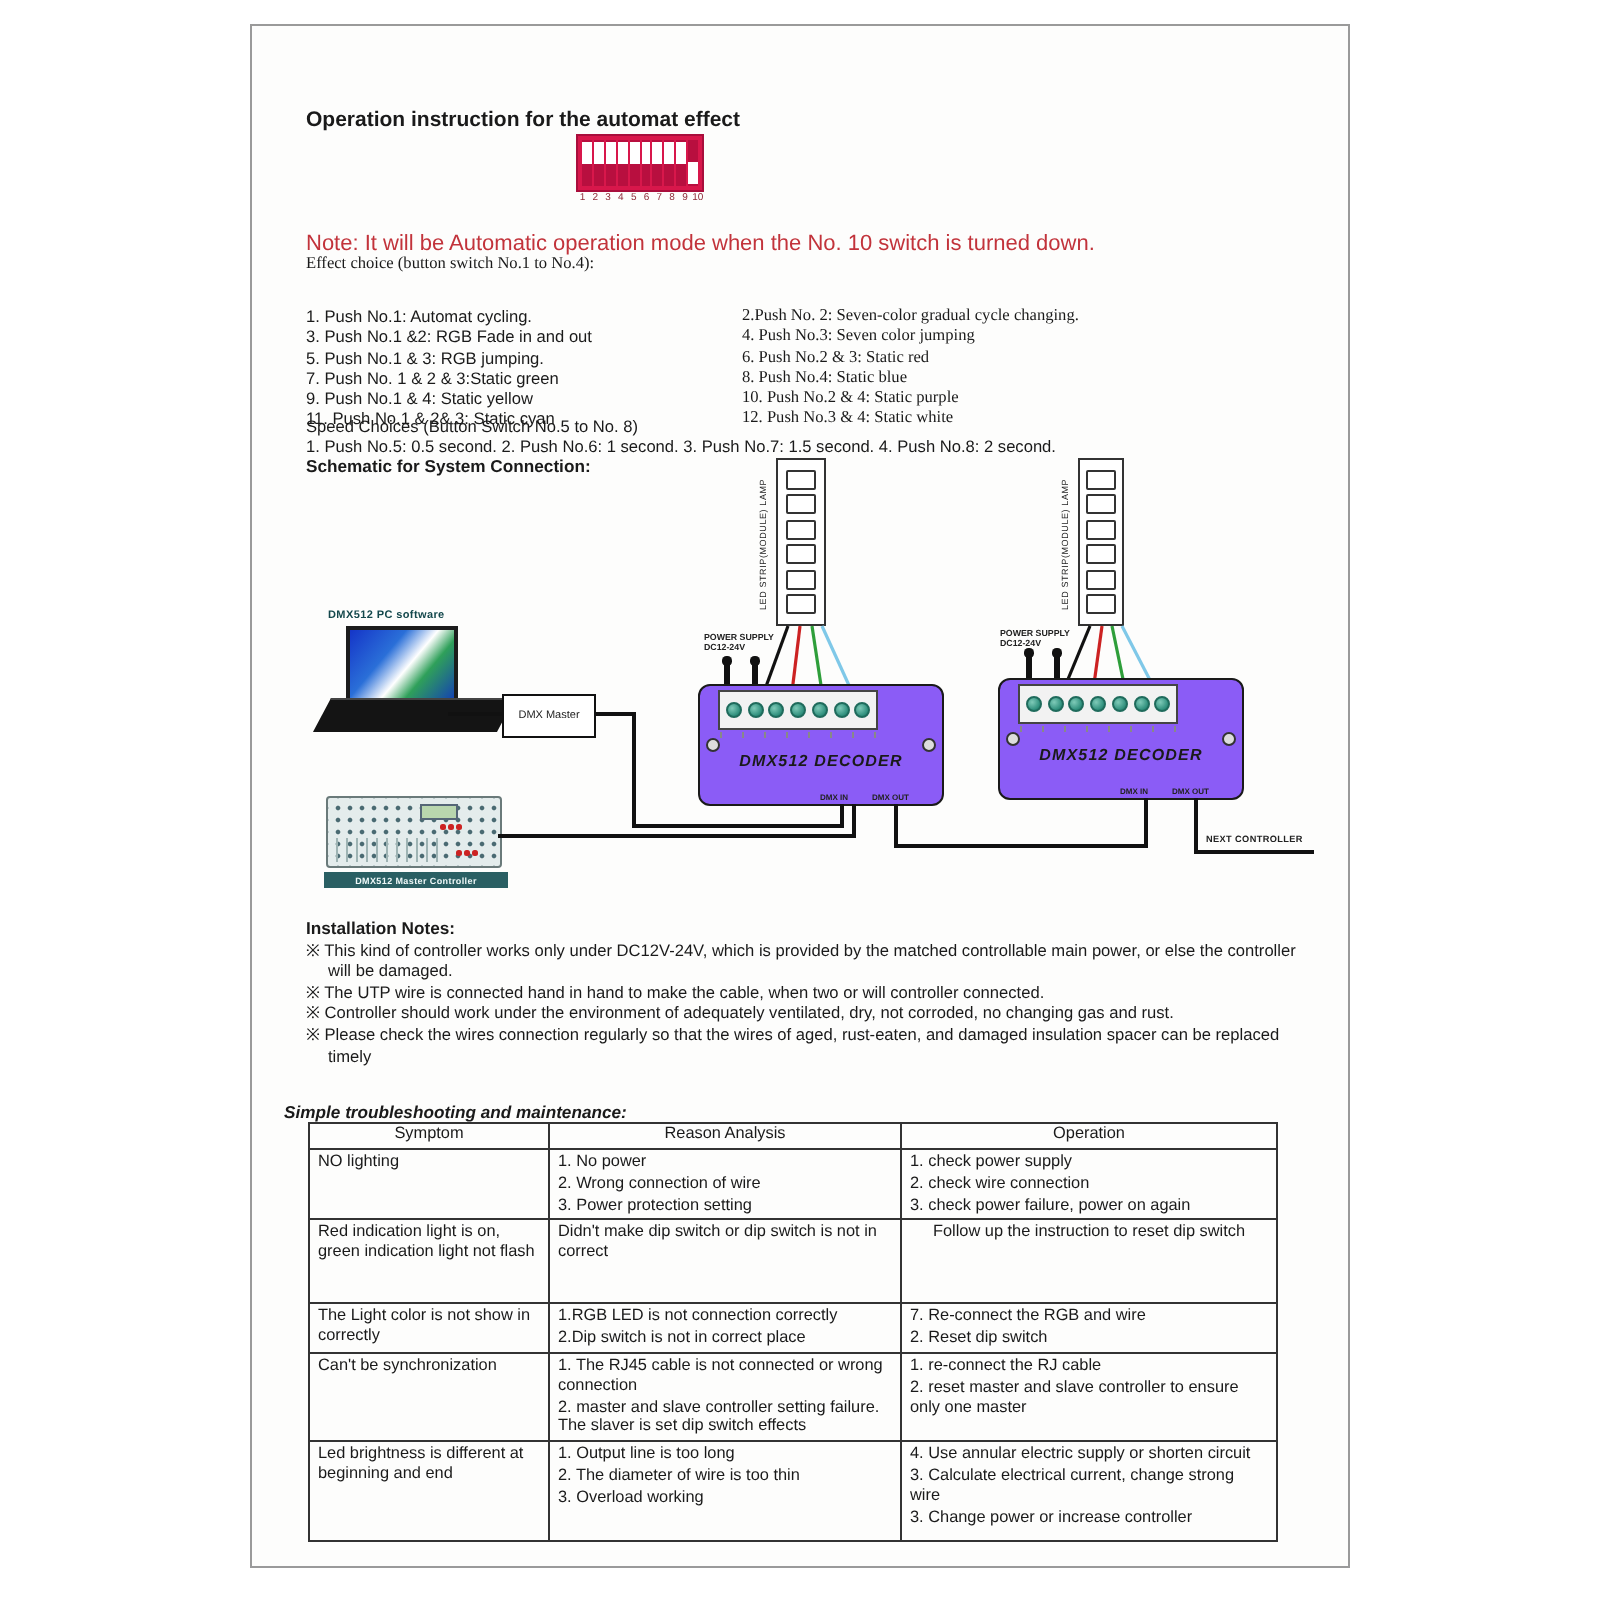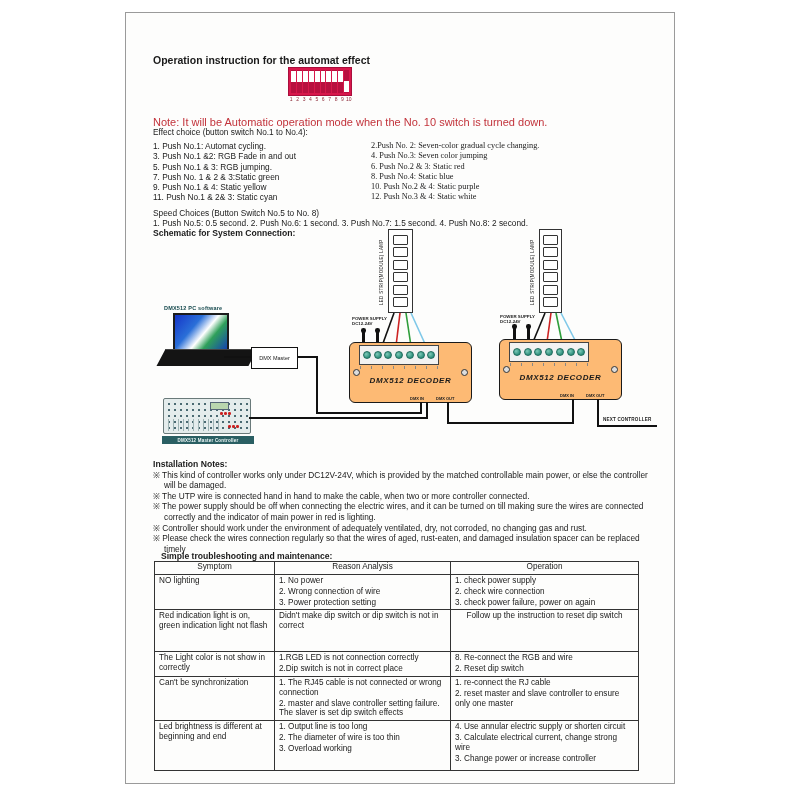--- a/index.html
+++ b/index.html
@@ -3,30 +3,30 @@
 <meta charset="utf-8">
 <style>
   html,body{margin:0;padding:0;}
   body{width:800px;height:800px;background:#ffffff;font-family:"Liberation Sans",sans-serif;color:#1a1a1a;position:relative;overflow:hidden;}
   .page{position:absolute;left:125px;top:12px;width:550px;height:772px;background:#fdfdfc;border:1px solid #9a9a9a;box-sizing:border-box;}
   .abs{position:absolute;}
   
   .title{left:27px;top:41px;font-size:10.5px;font-weight:bold;}
   .note{left:27px;top:103px;font-size:11px;color:#c2333b;}
   .effect{left:27px;top:114px;width:500px;font-size:8.3px;line-height:10.2px;}
-  .effect-header{margin-bottom:4px;}
+  .effect-header{margin-bottom:16px;font-family:Liberation Serif, serif;}
   .effect-cols{display:flex;}
   .effect-col-left{width:218px;}
   .effect-col-right{flex:1;font-family:Liberation Serif, serif;}
   .speed{left:27px;top:195px;font-size:8.3px;line-height:10.2px;}
   .schem-header{left:27px;top:215px;font-size:8.6px;font-weight:bold;}
   .install{left:27px;top:446px;width:505px;font-size:8.3px;line-height:10.6px;}
   .install-header,.ts-header{font-weight:bold;font-size:8.6px;}
   .note-item{padding-left:11px;text-indent:-11px;}
-  .ts-header{left:35px;top:538px;}
+  .ts-header{left:16px;top:538px;font-style:italic;}
   
   .ts-table{left:28px;top:548px;width:484px;border-collapse:collapse;table-layout:fixed;font-size:8.2px;line-height:9.8px;}
   .ts-table th,.ts-table td{border:1px solid #333;vertical-align:top;padding:1px 4px;font-weight:normal;}
   .ts-table th{text-align:center;height:12px;padding:0 2px;}
   .c0{width:120px;} .c1{width:176px;} .c2{width:188px;}
   .cell-line{margin:0 0 1px 0;}
   .center-sol{text-align:center;padding-top:2px;}
   tr.r0 td{height:27px;} tr.r1 td{height:39px;} tr.r2 td{height:19px;} tr.r3 td{height:37px;} tr.r4 td{height:47px;}
   
   .dip{left:162px;top:54px;width:64px;}
@@ -53,21 +53,21 @@
   .console-sliders{position:absolute;left:4px;top:20px;width:52px;height:12px;background:repeating-linear-gradient(90deg,#9fb4b4 0 1px,transparent 1px 5px);}
   .console-label{left:36px;top:207px;width:92px;height:8px;background:#2a5f63;color:#eef8f8;font-size:4.5px;font-weight:bold;display:flex;align-items:center;justify-content:center;letter-spacing:.2px;}
   .strip{background:#fff;border:1px solid #333;box-sizing:border-box;display:flex;flex-direction:column;align-items:center;justify-content:space-evenly;padding:2px 0;}
   .strip1{left:262px;top:0;width:25px;height:84px;}
   .strip2{left:413px;top:0;width:23px;height:84px;}
   .strip-cell{width:13px;height:8px;border:1.5px solid #333;border-radius:1px;background:#fff;}
   .vlabel{position:absolute;writing-mode:vertical-rl;transform:rotate(180deg);font-size:4.5px;letter-spacing:.3px;color:#222;height:82px;text-align:center;}
   .vl1{left:253px;top:2px;} .vl2{left:404px;top:2px;}
   .pwr{position:absolute;width:42px;font-size:4.4px;font-weight:bold;line-height:5px;color:#222;}
   .pwr1{left:226px;top:87px;} .pwr2{left:374px;top:85px;}
-  .decoder{position:absolute;width:123px;height:61px;border:1.5px solid #1a1a1a;border-radius:6px;background:#fdba74;box-sizing:border-box;}
+  .decoder{position:absolute;width:123px;height:61px;border:1.5px solid #1a1a1a;border-radius:6px;background:#8b5cf6;box-sizing:border-box;}
   .dec1{left:223px;top:113px;} .dec2{left:373px;top:110px;}
   .dec-name{position:absolute;left:0;right:0;top:33px;text-align:center;font-size:8px;font-weight:bold;font-style:italic;letter-spacing:.6px;}
   .dec-screw{position:absolute;width:5px;height:5px;border:1px solid #333;border-radius:50%;background:#ddd;top:26px;}
   .scrL{left:3px;} .scrR{right:3px;}
   .terminal{position:absolute;left:9px;top:2px;width:80px;height:20px;border:1px solid #444;background:#f2f2f2;box-sizing:border-box;display:flex;align-items:center;justify-content:space-evenly;}
   .screw{width:8px;height:8px;border-radius:50%;background:radial-gradient(circle at 35% 35%,#7fcab8,#2e8f7c 70%);border:1px solid #1f6b5c;box-sizing:border-box;}
   .term-ticks{position:absolute;left:10px;top:23px;width:78px;height:3px;background:repeating-linear-gradient(90deg,#888 0 1px,transparent 1px 11px);}
   .dmx-port{position:absolute;font-size:4px;font-weight:bold;color:#222;top:53px;}
   .p-in1{left:60px;} .p-out1{left:86px;}
   .p-in2{left:60px;} .p-out2{left:86px;}
@@ -276,22 +276,21 @@
     <div class="wire" style="left:446px;top:170px;width:2px;height:25px;"></div>
     <div class="wire" style="left:471px;top:170px;width:2px;height:28px;"></div>
     <div class="wire" style="left:471px;top:196px;width:60px;height:2px;"></div>
     <div class="next-label">NEXT CONTROLLER</div>
   </div>
 
   <div class="abs install">
     <div class="install-header">Installation Notes:</div>
     <div>
         <div class="note-item">※ This kind of controller works only under DC12V-24V, which is provided by the matched controllable main power, or else the controller will be damaged.</div>
-        <div class="note-item">※ The UTP wire is connected hand in hand to make the cable, when two or more controller connected.</div>
-        <div class="note-item">※ The power supply should be off when connecting the electric wires, and it can be turned on till making sure the wires are connected correctly and the indicator of main power in red is lighting.</div>
+        <div class="note-item">※ The UTP wire is connected hand in hand to make the cable, when two or will controller connected.</div>
         <div class="note-item">※ Controller should work under the environment of adequately ventilated, dry, not corroded, no changing gas and rust.</div>
         <div class="note-item">※  Please check the wires connection regularly so that the wires of aged, rust-eaten, and damaged insulation spacer can be replaced timely</div>
       </div>
   </div>
 
   <div class="abs ts-header">Simple troubleshooting and maintenance:</div>
 
   <table class="abs ts-table">
     <colgroup>
         <col class="c0">
@@ -328,21 +327,21 @@
             <div class="cell-line">Follow up the instruction to reset dip switch</div>
           </td>
         </tr>
         <tr class="r2">
           <td>The Light color is not show in correctly</td>
           <td>
             <div class="cell-line">1.RGB LED is not connection correctly</div>
             <div class="cell-line">2.Dip switch is not in correct place</div>
           </td>
           <td>
-            <div class="cell-line">8.  Re-connect the RGB and wire</div>
+            <div class="cell-line">7.  Re-connect the RGB and wire</div>
             <div class="cell-line">2.  Reset dip switch</div>
           </td>
         </tr>
         <tr class="r3">
           <td>Can't be synchronization</td>
           <td>
             <div class="cell-line">1. The RJ45 cable is not connected or wrong connection</div>
             <div class="cell-line">2. master and slave controller setting failure. The slaver is set dip switch effects</div>
           </td>
           <td>

